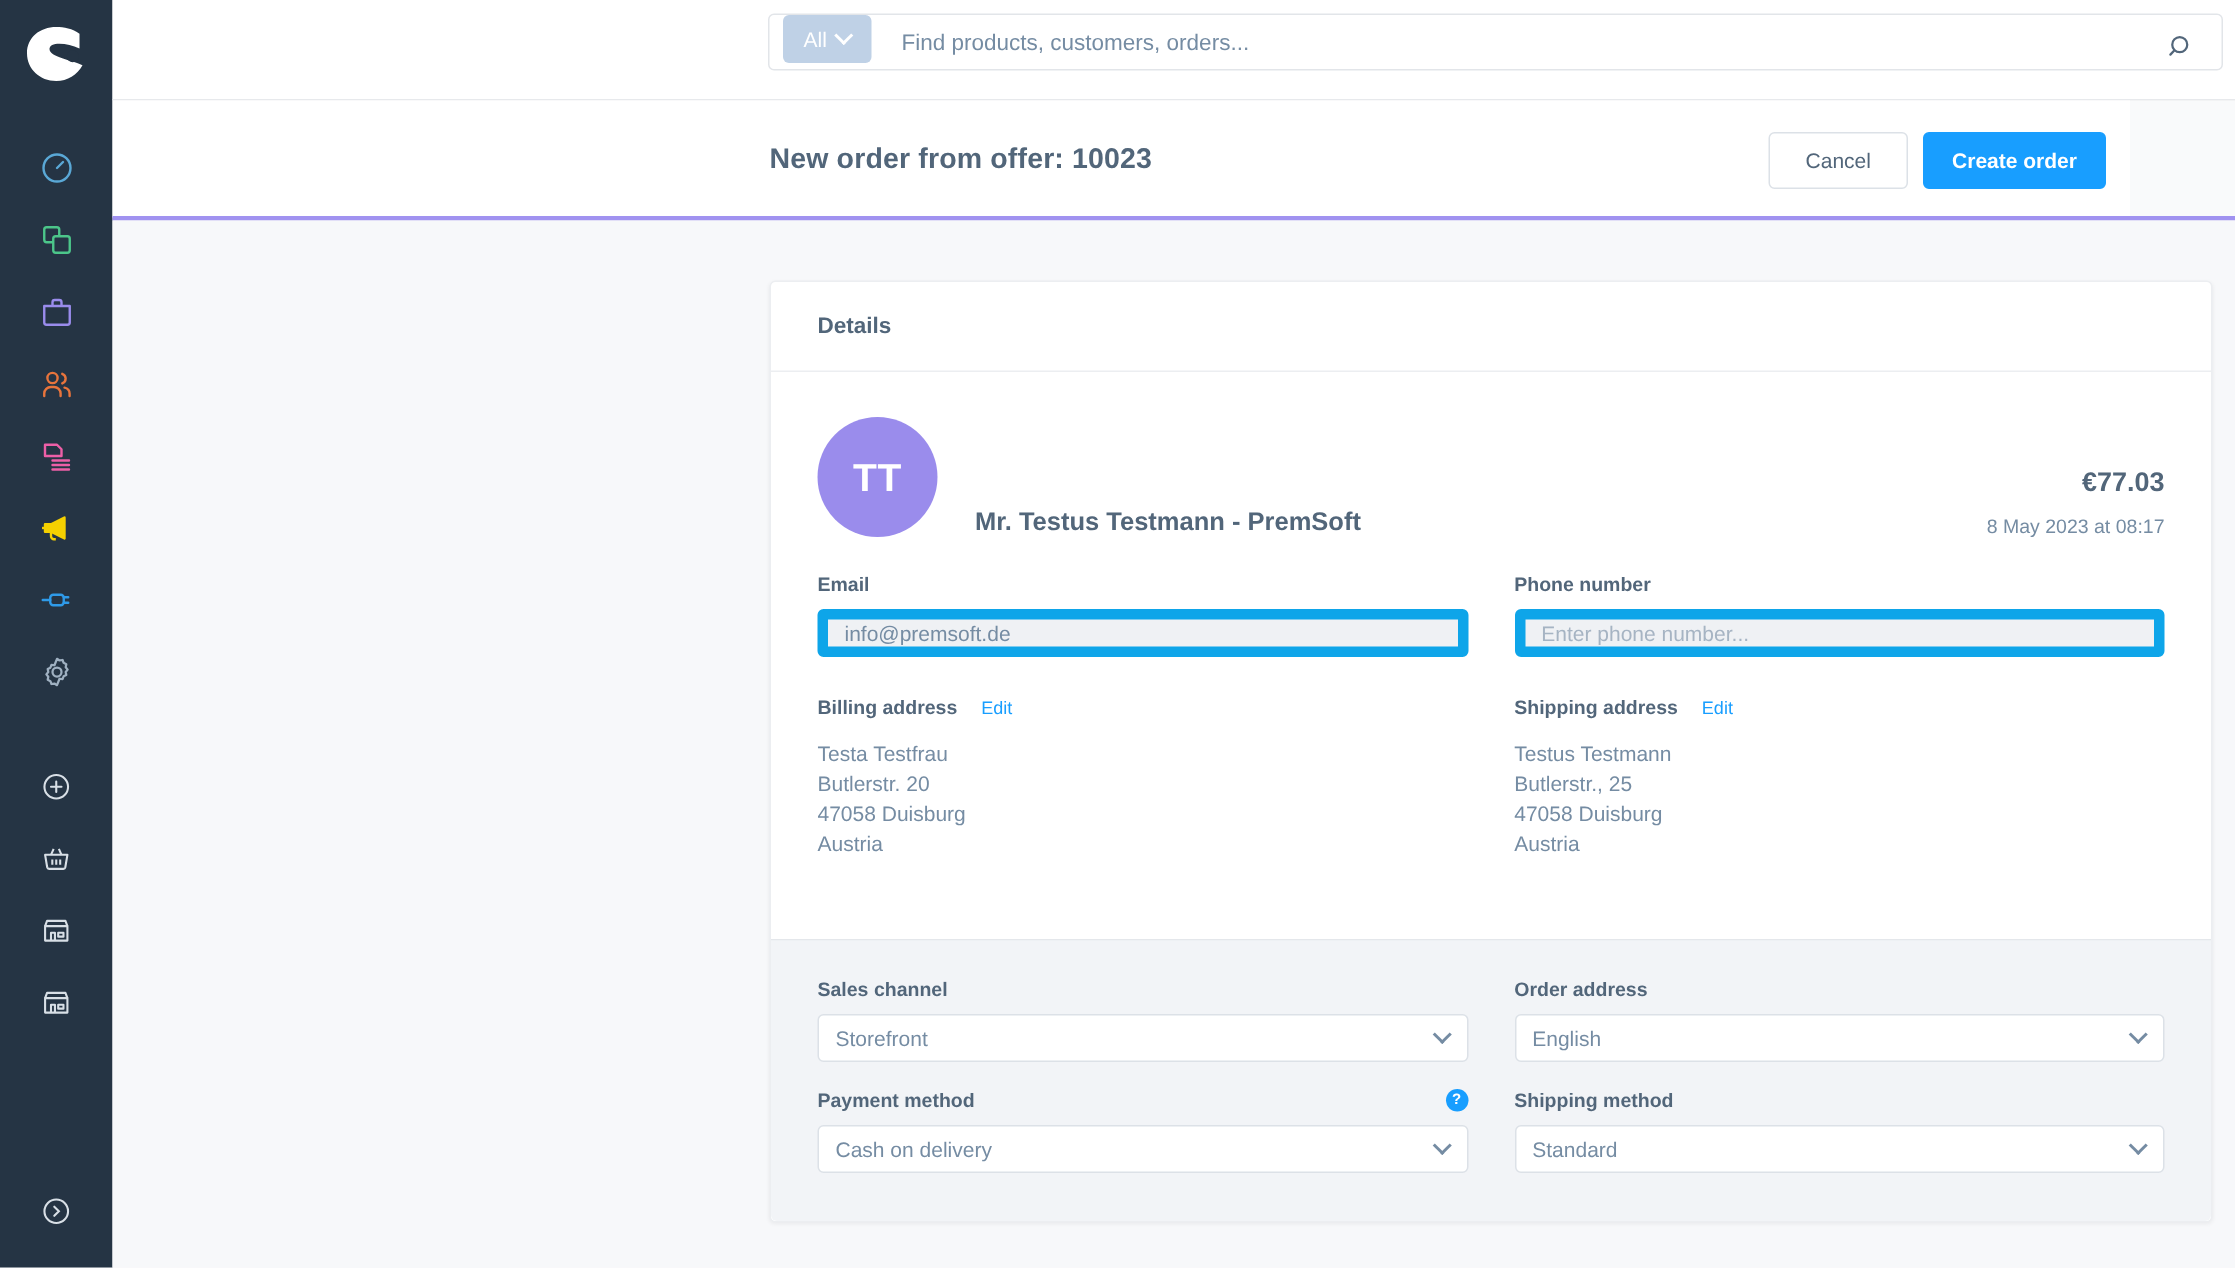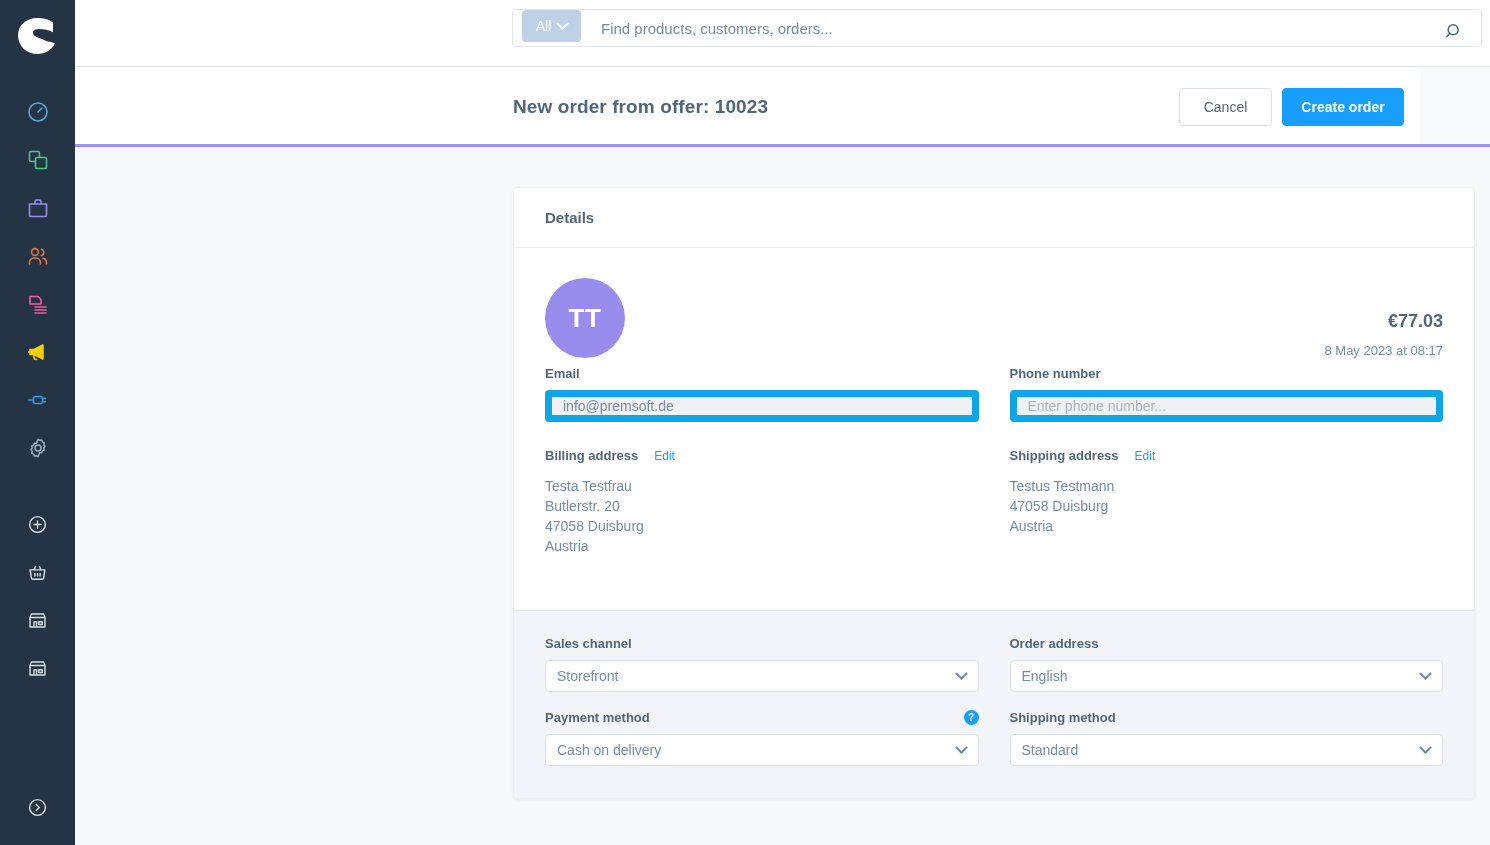--- a/index.html
+++ b/index.html
@@ -344,27 +344,28 @@
   <div id="card">
 
     <div id="card-head">
       <span id="card-head-title">Details</span>
     </div>
 
     <div id="card-body">
 
       <div class="cust-row">
         <div id="avatar">TT</div>
+        <div id="cust-name">Mr. Testus Testmann - PremSoft</div>
         <div id="cust-right">
           <div id="cust-total">€77.03</div>
           <div id="cust-date">8 May 2023 at 08:17</div>
         </div>
       </div>
 
-      <div class="grid2" style="margin-top:8px">
+      <div class="grid2" style="margin-top:24px">
         <div class="col">
           <div class="fld-label">Email</div>
           <input class="text-input disabled" value="info@premsoft.de" style="">
         </div>
         <div class="col">
           <div class="fld-label">Phone number</div>
           <input class="text-input disabled" value="" placeholder="Enter phone number..." style="">
         </div>
       </div>
 
@@ -381,20 +382,21 @@
             <div class="addr-line">Austria</div>
           </div>
         </div>
         <div class="col">
           <div class="addr-head">
             <span class="addr-title">Shipping address</span>
             <span class="addr-edit">Edit</span>
           </div>
           <div>
             <div class="addr-line">Testus Testmann</div>
+            <div class="addr-line">Butlerstr., 25</div>
             <div class="addr-line">47058 Duisburg</div>
             <div class="addr-line">Austria</div>
           </div>
         </div>
       </div>
 
       <div style="height:28px"></div>
     </div>
 
     <div id="card-footer">

